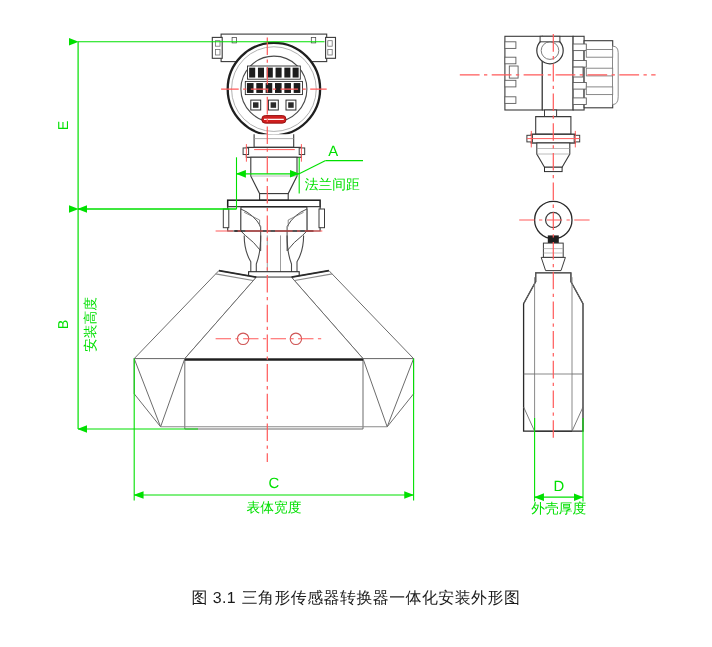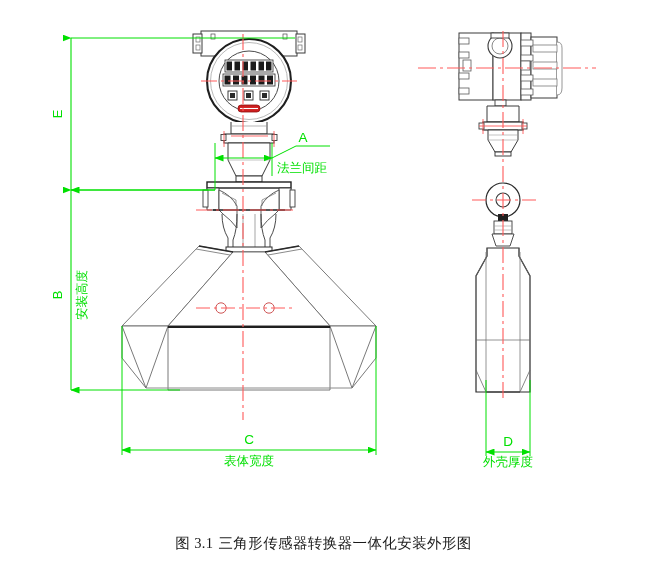--- a/index.html
+++ b/index.html
@@ -16,21 +16,21 @@
   #drawing{position:absolute;left:0;top:0;}
   .caption{
     position:absolute;
     left:0;top:534px;width:647px;
     text-align:center;
     font-size:14.5px;
     color:#1a1a1a;
     letter-spacing:0.4px;
     font-family:"DejaVu Sans","Liberation Sans",sans-serif;
   }
-  .caption .fignum{font-family:Liberation Serif, serif;text-align:center;}
+  .caption .fignum{font-family:Liberation Sans, sans-serif;text-align:center;}
 </style>
 </head>
 <body>
 
 <div id="sheet">
 
   <svg id="drawing" width="647" height="588" viewBox="0 0 647 588" xmlns="http://www.w3.org/2000/svg">
 
     <defs>
       <marker id="arrR" markerWidth="9" markerHeight="7" refX="8.5" refY="3.5" orient="auto" markerUnits="userSpaceOnUse">

